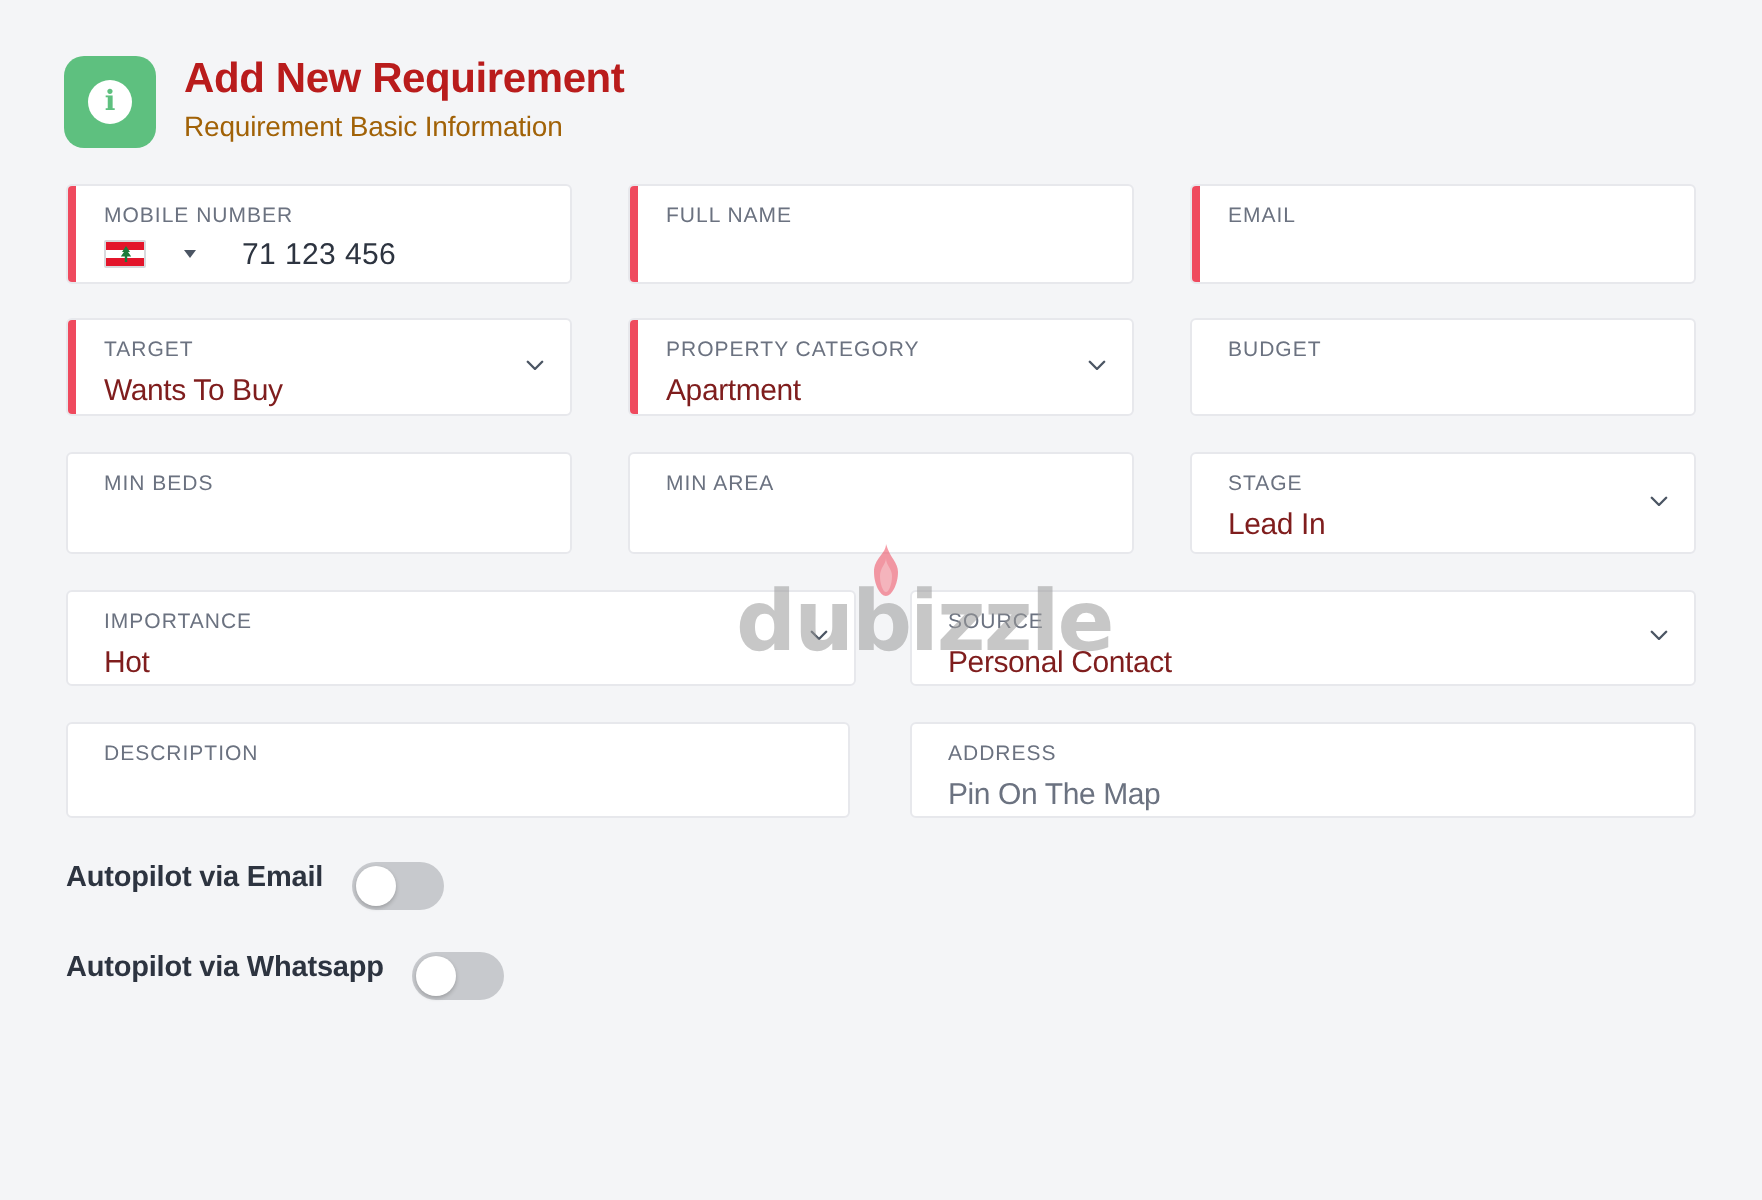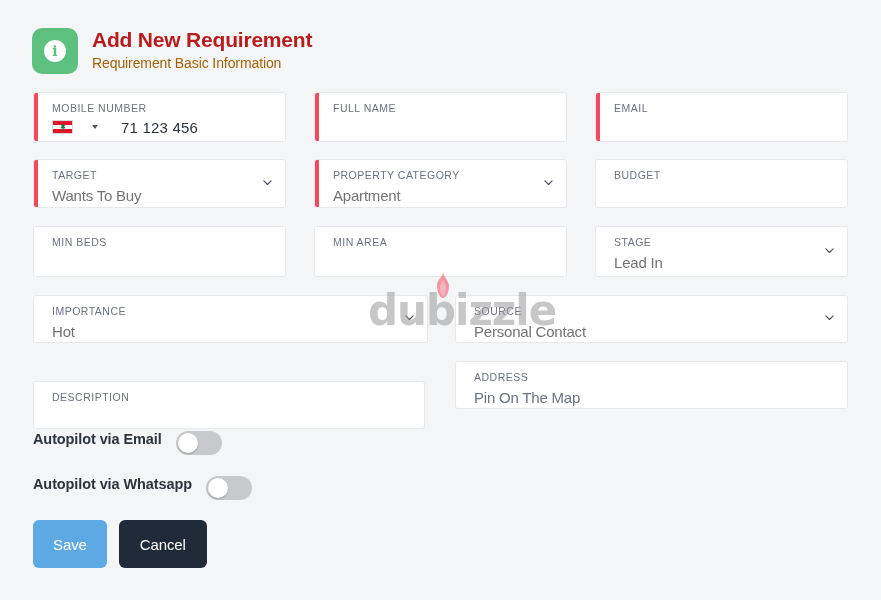--- a/index.html
+++ b/index.html
@@ -104,21 +104,21 @@
   .flabel {
     font-size: 10.5px;
     letter-spacing: .5px;
     color: #6b7280;
     text-transform: uppercase;
     line-height: 1;
     font-family: "Liberation Sans", sans-serif;
   }
   .fvalue {
     font-size: 15px;
-    color: #737373;
+    color: #7f1d1d;
     margin-top: 7px;
     line-height: 1.1;
     letter-spacing: -.2px;
   }
   .fvalue.muted { color: #6b7280; }
 
   .chev {
     position: absolute;
     right: 13px; top: 50%;
     margin-top: -4px;
@@ -353,21 +353,21 @@
       <div class="flabel">SOURCE</div>
       <div class="fvalue">Personal Contact</div>
     </div>
     <span class="chev">
       <svg viewBox="0 0 10 6">
           <path d="M1 1 L5 5 L9 1" fill="none" stroke="#4b5563" stroke-width="1.3" stroke-linecap="round" stroke-linejoin="round"></path>
         </svg>
     </span>
   </div>
 
-  <div class="field" style="left:33px; top:381px; width:392px; height:48px;">
+  <div class="field" style="left:33px; top:361px; width:392px; height:48px;">
     <div class="inner">
       <div class="flabel">DESCRIPTION</div>
       <div class="fvalue"></div>
     </div>
   </div>
 
   <div class="field" style="left:455px; top:361px; width:393px; height:48px;">
     <div class="inner">
       <div class="flabel">ADDRESS</div>
       <div class="fvalue muted">Pin On The Map</div>
@@ -381,18 +381,14 @@
     </div>
   </div>
 
   <div class="toggle-row" style="left:33px; top:476px;">
     <div class="toggle-label">Autopilot via Whatsapp</div>
     <div class="switch">
       <div class="knob"></div>
     </div>
   </div>
 
-  <div id="actions">
-    <button class="btn btn-save">Save</button>
-    <button class="btn btn-cancel">Cancel</button>
-  </div>
 
 </div>
 
 </body></html>

